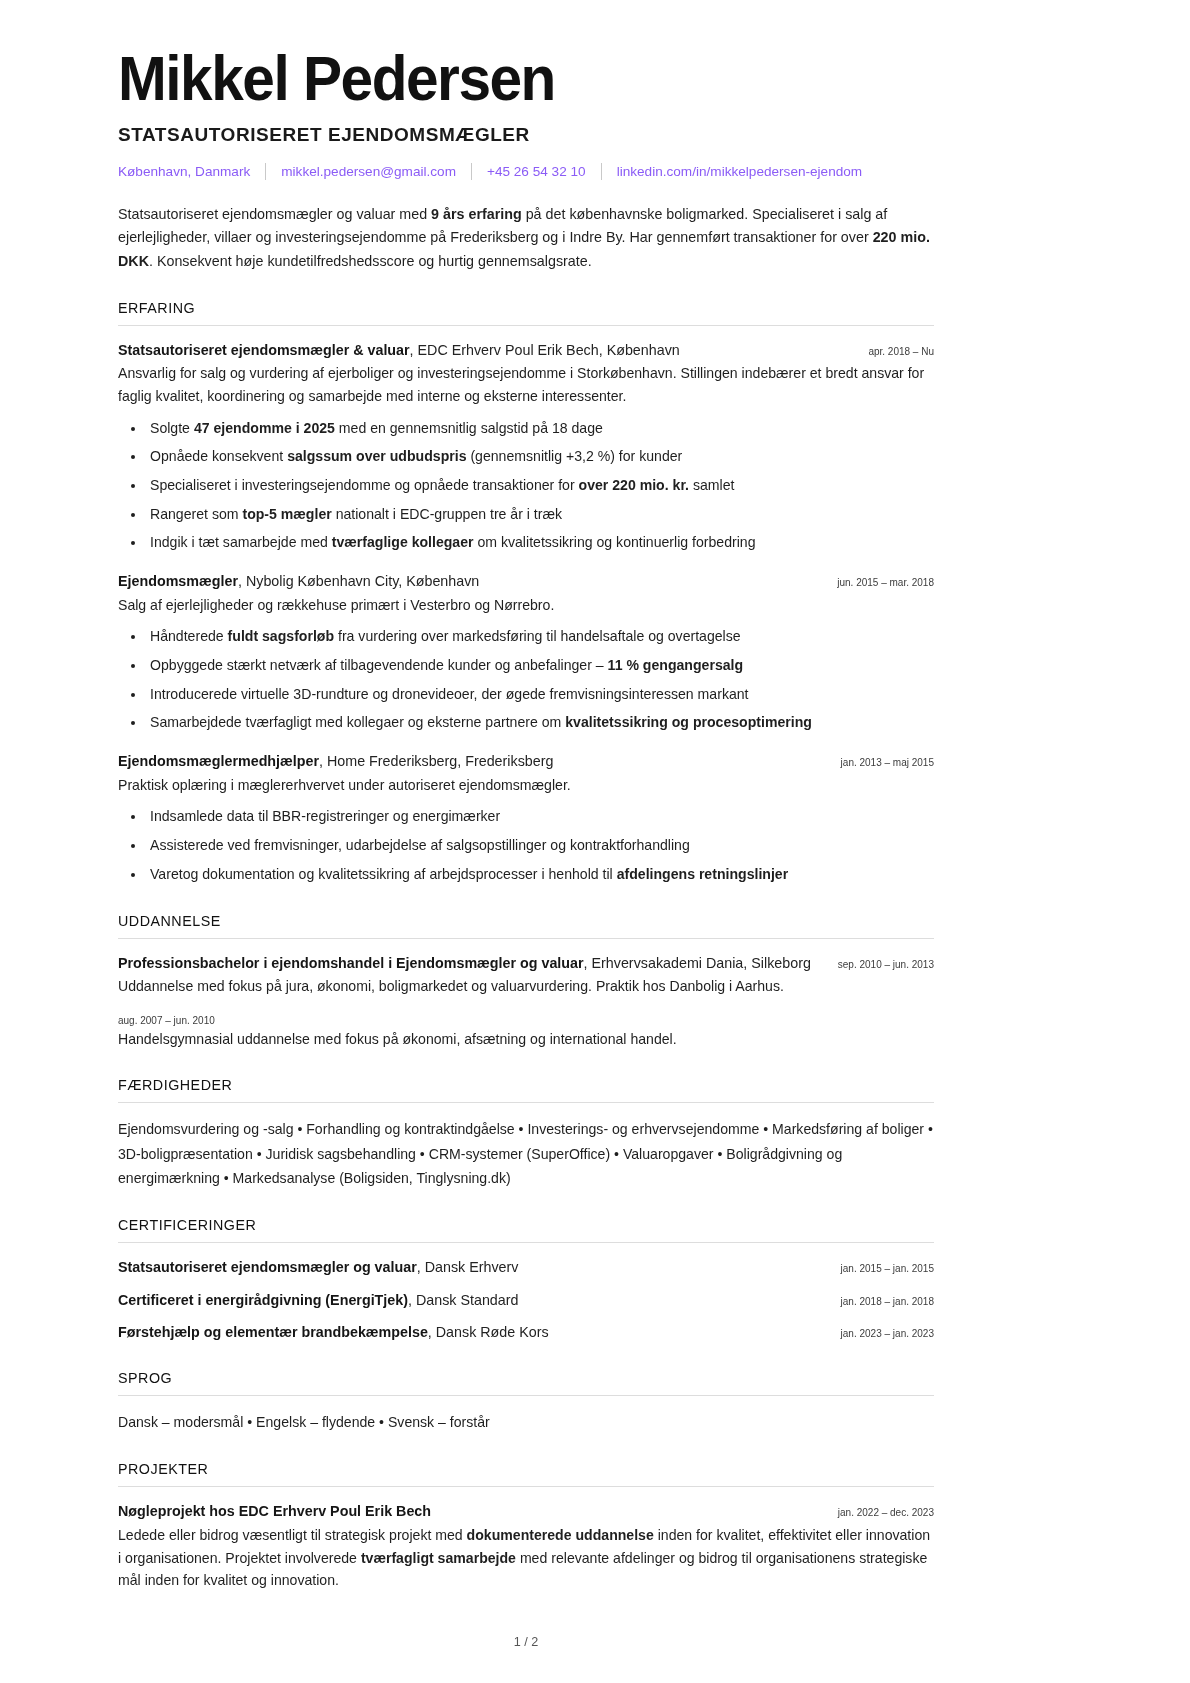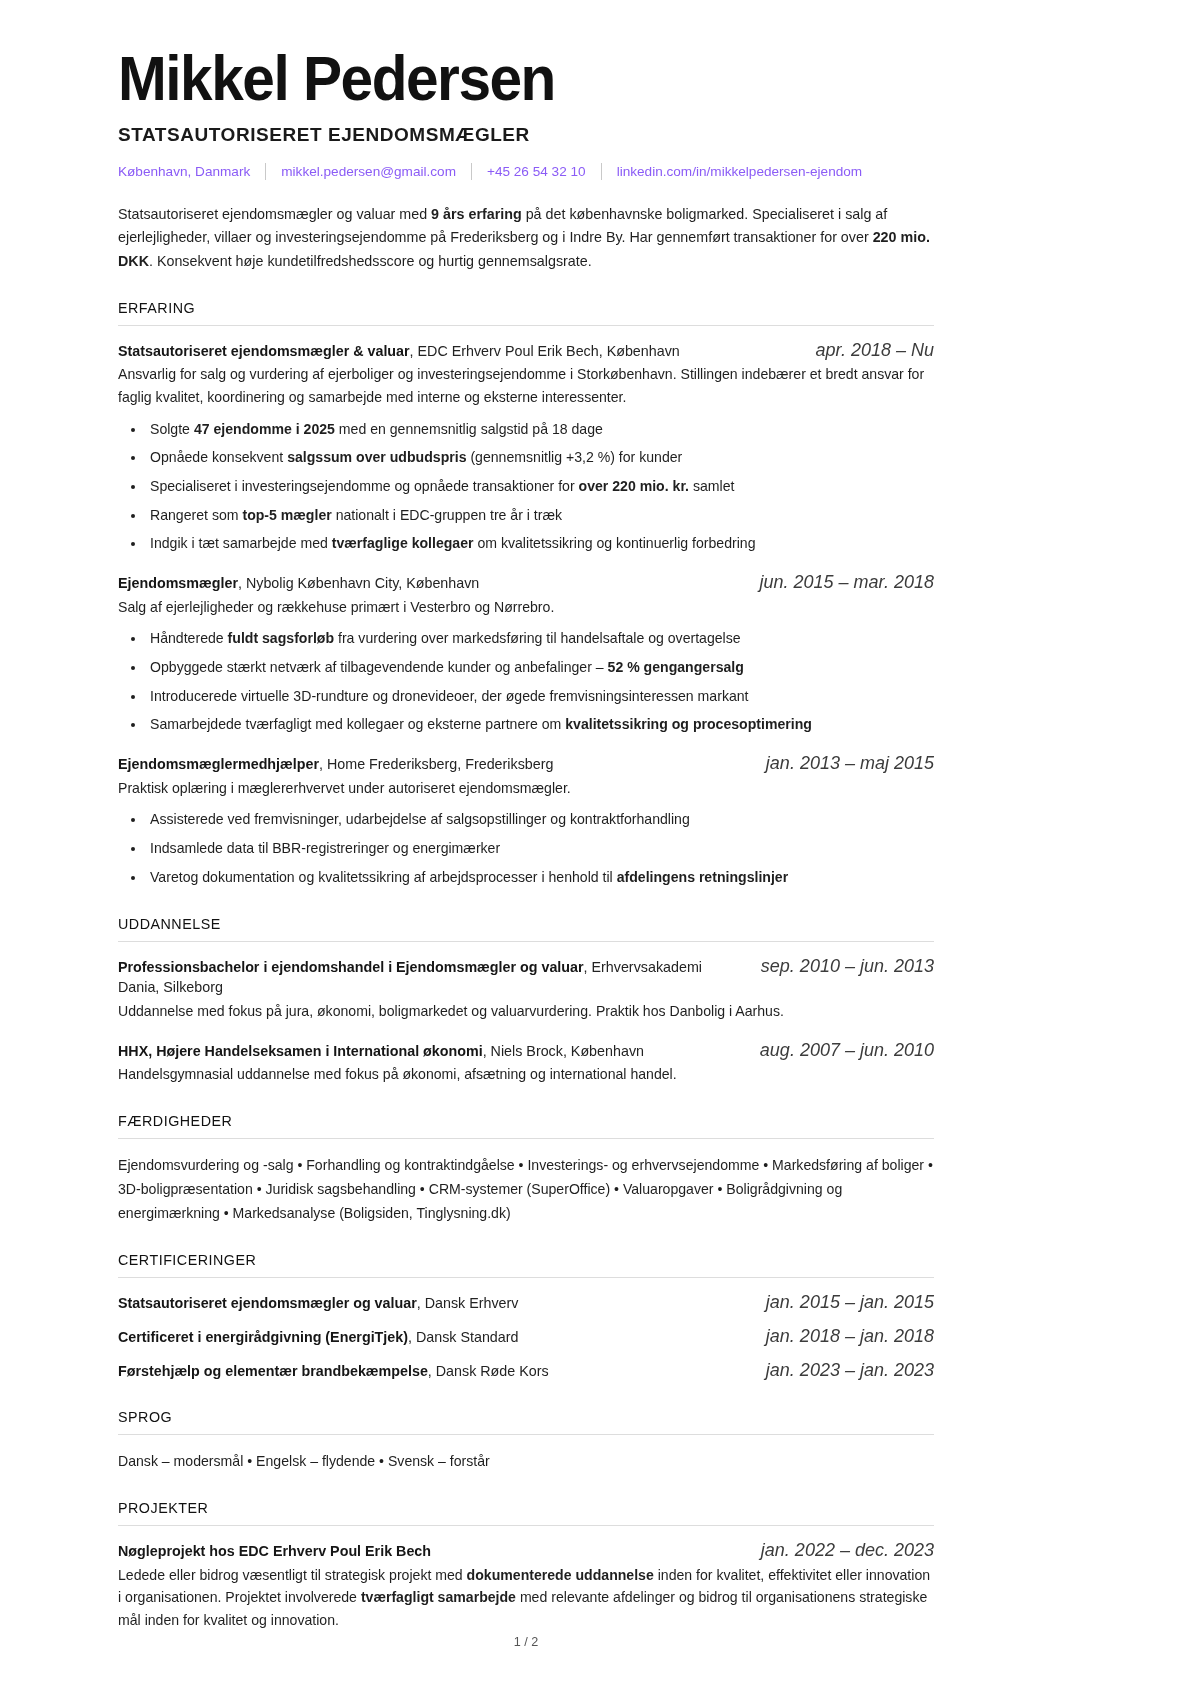--- a/index.html
+++ b/index.html
@@ -103,22 +103,21 @@
   .entry-title {
     font-size: 14.3px;
     line-height: 1.45;
     color: #161616;
     flex: 1 1 auto;
   }
   .entry-title .strong { font-weight: 700; }
   .entry-title .light { font-weight: 400; color: #232323; }
 
   .entry-date {
-    font-size: 18px;
-    font-style: italic;
+    font-size: 10px;
     color: #3c3c3c;
     white-space: nowrap;
     flex: 0 0 auto;
     text-align: center;
   }
 
   .entry-desc {
     font-size: 14.1px;
     line-height: 1.6;
     color: #1f1f1f;
@@ -224,54 +223,53 @@
           </ul>
         </div>
         <div class="entry">
           <div class="entry-head">
             <div class="entry-title"><span class="strong">Ejendomsmægler</span><span class="light">, Nybolig København City, København</span></div>
             <div class="entry-date">jun. 2015 – mar. 2018</div>
           </div>
           <div class="entry-desc">Salg af ejerlejligheder og rækkehuse primært i Vesterbro og Nørrebro.</div>
           <ul class="bullets">
             <li>Håndterede <b>fuldt sagsforløb</b> fra vurdering over markedsføring til handelsaftale og overtagelse</li>
-            <li>Opbyggede stærkt netværk af tilbagevendende kunder og anbefalinger – <b>52 % gengangersalg</b></li>
+            <li>Opbyggede stærkt netværk af tilbagevendende kunder og anbefalinger – <b>11 % gengangersalg</b></li>
             <li>Introducerede virtuelle 3D-rundture og dronevideoer, der øgede fremvisningsinteressen markant</li>
             <li>Samarbejdede tværfagligt med kollegaer og eksterne partnere om <b>kvalitetssikring og procesoptimering</b></li>
           </ul>
         </div>
         <div class="entry">
           <div class="entry-head">
             <div class="entry-title"><span class="strong">Ejendomsmæglermedhjælper</span><span class="light">, Home Frederiksberg, Frederiksberg</span></div>
             <div class="entry-date">jan. 2013 – maj 2015</div>
           </div>
           <div class="entry-desc">Praktisk oplæring i mæglererhvervet under autoriseret ejendomsmægler.</div>
           <ul class="bullets">
+            <li>Indsamlede data til BBR-registreringer og energimærker</li>
             <li>Assisterede ved fremvisninger, udarbejdelse af salgsopstillinger og kontraktforhandling</li>
-            <li>Indsamlede data til BBR-registreringer og energimærker</li>
             <li>Varetog dokumentation og kvalitetssikring af arbejdsprocesser i henhold til <b>afdelingens retningslinjer</b></li>
           </ul>
         </div>
       </div>
   </section>
 
   <section class="section">
     <div class="section-title">UDDANNELSE</div>
     <div class="section-rule"></div>
     <div>
         <div class="entry">
           <div class="entry-head">
             <div class="entry-title"><span class="strong">Professionsbachelor i ejendomshandel i Ejendomsmægler og valuar</span><span class="light">, Erhvervsakademi Dania, Silkeborg</span></div>
             <div class="entry-date">sep. 2010 – jun. 2013</div>
           </div>
           <div class="entry-desc">Uddannelse med fokus på jura, økonomi, boligmarkedet og valuarvurdering. Praktik hos Danbolig i Aarhus.</div>
         </div>
         <div class="entry">
           <div class="entry-head">
-            <div class="entry-title"><span class="strong">HHX, Højere Handelseksamen i International økonomi</span><span class="light">, Niels Brock, København</span></div>
             <div class="entry-date">aug. 2007 – jun. 2010</div>
           </div>
           <div class="entry-desc">Handelsgymnasial uddannelse med fokus på økonomi, afsætning og international handel.</div>
         </div>
       </div>
   </section>
 
   <section class="section">
     <div class="section-title">FÆRDIGHEDER</div>
     <div class="section-rule"></div>

